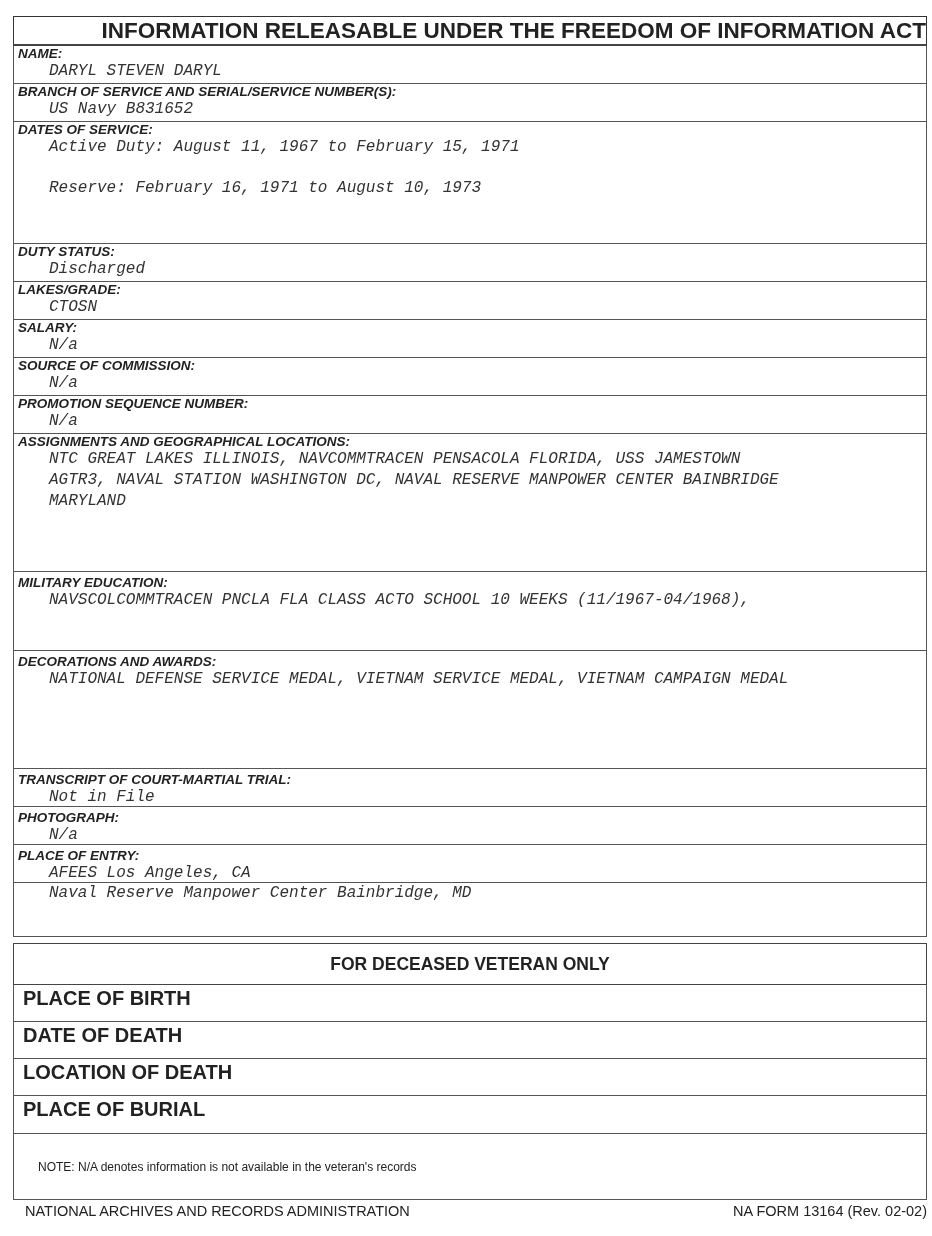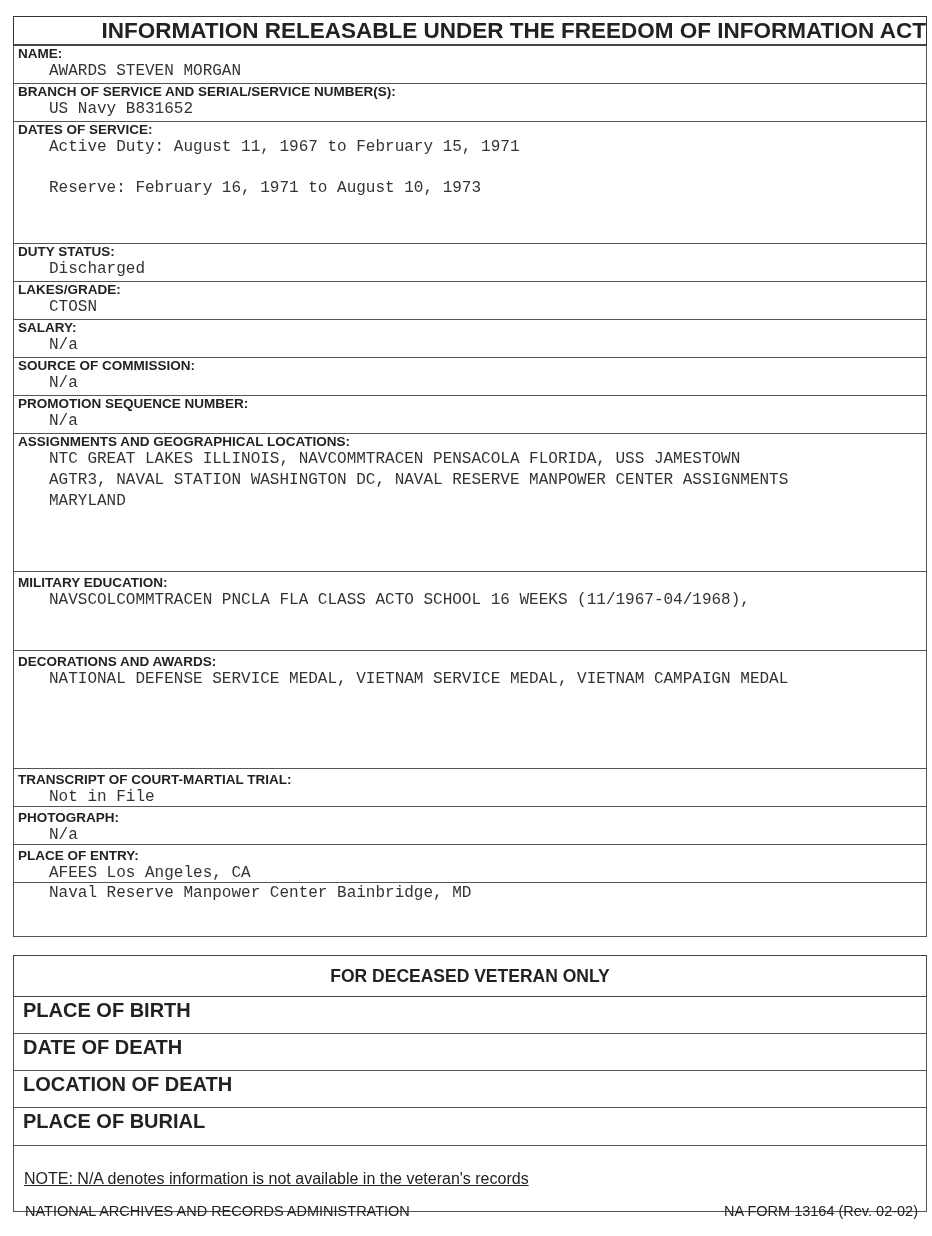--- a/index.html
+++ b/index.html
@@ -1,37 +1,37 @@
 <!DOCTYPE html>
 <html><head>
 <meta charset="utf-8">
 <style>
   html,body{margin:0;padding:0;background:#fff;}
   body{width:932px;height:1236px;position:relative;overflow:hidden;color:#222;}
   .form{position:absolute;left:13px;top:16px;width:914px;}
   .title{height:27px;border:1px solid #333;border-bottom:2px solid #444;font-family:"Liberation Sans",sans-serif;font-weight:bold;font-size:22.5px;text-align:right;line-height:27px;letter-spacing:0px;}
-  .field{border-left:1px solid #555;border-right:1px solid #555;border-bottom:1.5px solid #555;position:relative;box-sizing:border-box;}
+  .field{border-left:1px solid #555;border-right:1px solid #555;border-bottom:1.5px solid #555;position:relative;box-sizing:border-box;font-style:italic;}
   .label{font-family:"Liberation Sans",sans-serif;font-weight:bold;font-size:13.5px;padding-left:4px;line-height:15px;}
   .value{font-family:"Liberation Mono",monospace;font-size:16px;line-height:21px;padding-left:35px;color:#333;white-space:pre-wrap;}
-  .deceased{border:1px solid #444;border-bottom:1.5px solid #444;height:40px;font-family:"Liberation Sans",sans-serif;font-weight:bold;font-size:17.5px;text-align:center;line-height:40px;margin-top:18px;}
+  .deceased{border:1px solid #444;border-bottom:1.5px solid #444;height:40px;font-family:"Liberation Sans",sans-serif;font-weight:bold;font-size:17.5px;text-align:center;line-height:40px;margin-top:6px;}
   .dfield{border-left:1px solid #555;border-right:1px solid #555;border-bottom:1.5px solid #555;height:37px;box-sizing:border-box;}
   .dfield .label{padding-top:6px;padding-left:9px;font-size:20px;}
-  .note{border:1px solid #555;border-top:none;height:66px;margin-top:0;font-family:"Liberation Sans",sans-serif;font-size:16px;line-height:66px;padding-left:10px;box-sizing:border-box;text-decoration:underline;}
-  .footer{position:absolute;top:1203px;left:25px;right:14px;font-family:"Liberation Sans",sans-serif;font-size:14.5px;}
+  .note{border:1px solid #555;border-top:none;height:66px;margin-top:0;font-family:"Liberation Sans",sans-serif;font-size:12px;line-height:66px;padding-left:24px;box-sizing:border-box;}
+  .footer{position:absolute;top:1203px;left:25px;right:5px;font-family:"Liberation Sans",sans-serif;font-size:14.5px;}
   .footer .right{position:absolute;right:0;top:0;}
 </style>
 </head>
 <body>
 
 <div class="form">
   <div class="title">INFORMATION RELEASABLE UNDER THE FREEDOM OF INFORMATION ACT</div>
 
   <div class="field" style="height:38px">
     <div class="label">NAME:</div>
-    <div class="value">AWARDS STEVEN MORGAN</div>
+    <div class="value">DARYL STEVEN DARYL</div>
   </div>
   <div class="field" style="height:38px">
     <div class="label">BRANCH OF SERVICE AND SERIAL/SERVICE NUMBER(S):</div>
     <div class="value">US Navy B831652</div>
   </div>
   <div class="field" style="height:122px">
     <div class="label">DATES OF SERVICE:</div>
     <div class="value" style="line-height:20.5px">Active Duty: August 11, 1967 to February 15, 1971
 
 Reserve: February 16, 1971 to August 10, 1973</div>
@@ -52,26 +52,26 @@
     <div class="label">SOURCE OF COMMISSION:</div>
     <div class="value">N/a</div>
   </div>
   <div class="field" style="height:38px">
     <div class="label">PROMOTION SEQUENCE NUMBER:</div>
     <div class="value">N/a</div>
   </div>
   <div class="field" style="height:138px">
     <div class="label">ASSIGNMENTS AND GEOGRAPHICAL LOCATIONS:</div>
     <div class="value">NTC GREAT LAKES ILLINOIS, NAVCOMMTRACEN PENSACOLA FLORIDA, USS JAMESTOWN
-AGTR3, NAVAL STATION WASHINGTON DC, NAVAL RESERVE MANPOWER CENTER ASSIGNMENTS
+AGTR3, NAVAL STATION WASHINGTON DC, NAVAL RESERVE MANPOWER CENTER BAINBRIDGE
 MARYLAND</div>
   </div>
   <div class="field" style="height:79px">
     <div class="label" style="padding-top:3px">MILITARY EDUCATION:</div>
-    <div class="value">NAVSCOLCOMMTRACEN PNCLA FLA CLASS ACTO SCHOOL 16 WEEKS (11/1967-04/1968),</div>
+    <div class="value">NAVSCOLCOMMTRACEN PNCLA FLA CLASS ACTO SCHOOL 10 WEEKS (11/1967-04/1968),</div>
   </div>
   <div class="field" style="height:118px">
     <div class="label" style="padding-top:3px">DECORATIONS AND AWARDS:</div>
     <div class="value">NATIONAL DEFENSE SERVICE MEDAL, VIETNAM SERVICE MEDAL, VIETNAM CAMPAIGN MEDAL</div>
   </div>
   <div class="field" style="height:38px">
     <div class="label" style="padding-top:3px">TRANSCRIPT OF COURT-MARTIAL TRIAL:</div>
     <div class="value">Not in File</div>
   </div>
   <div class="field" style="height:38px">

